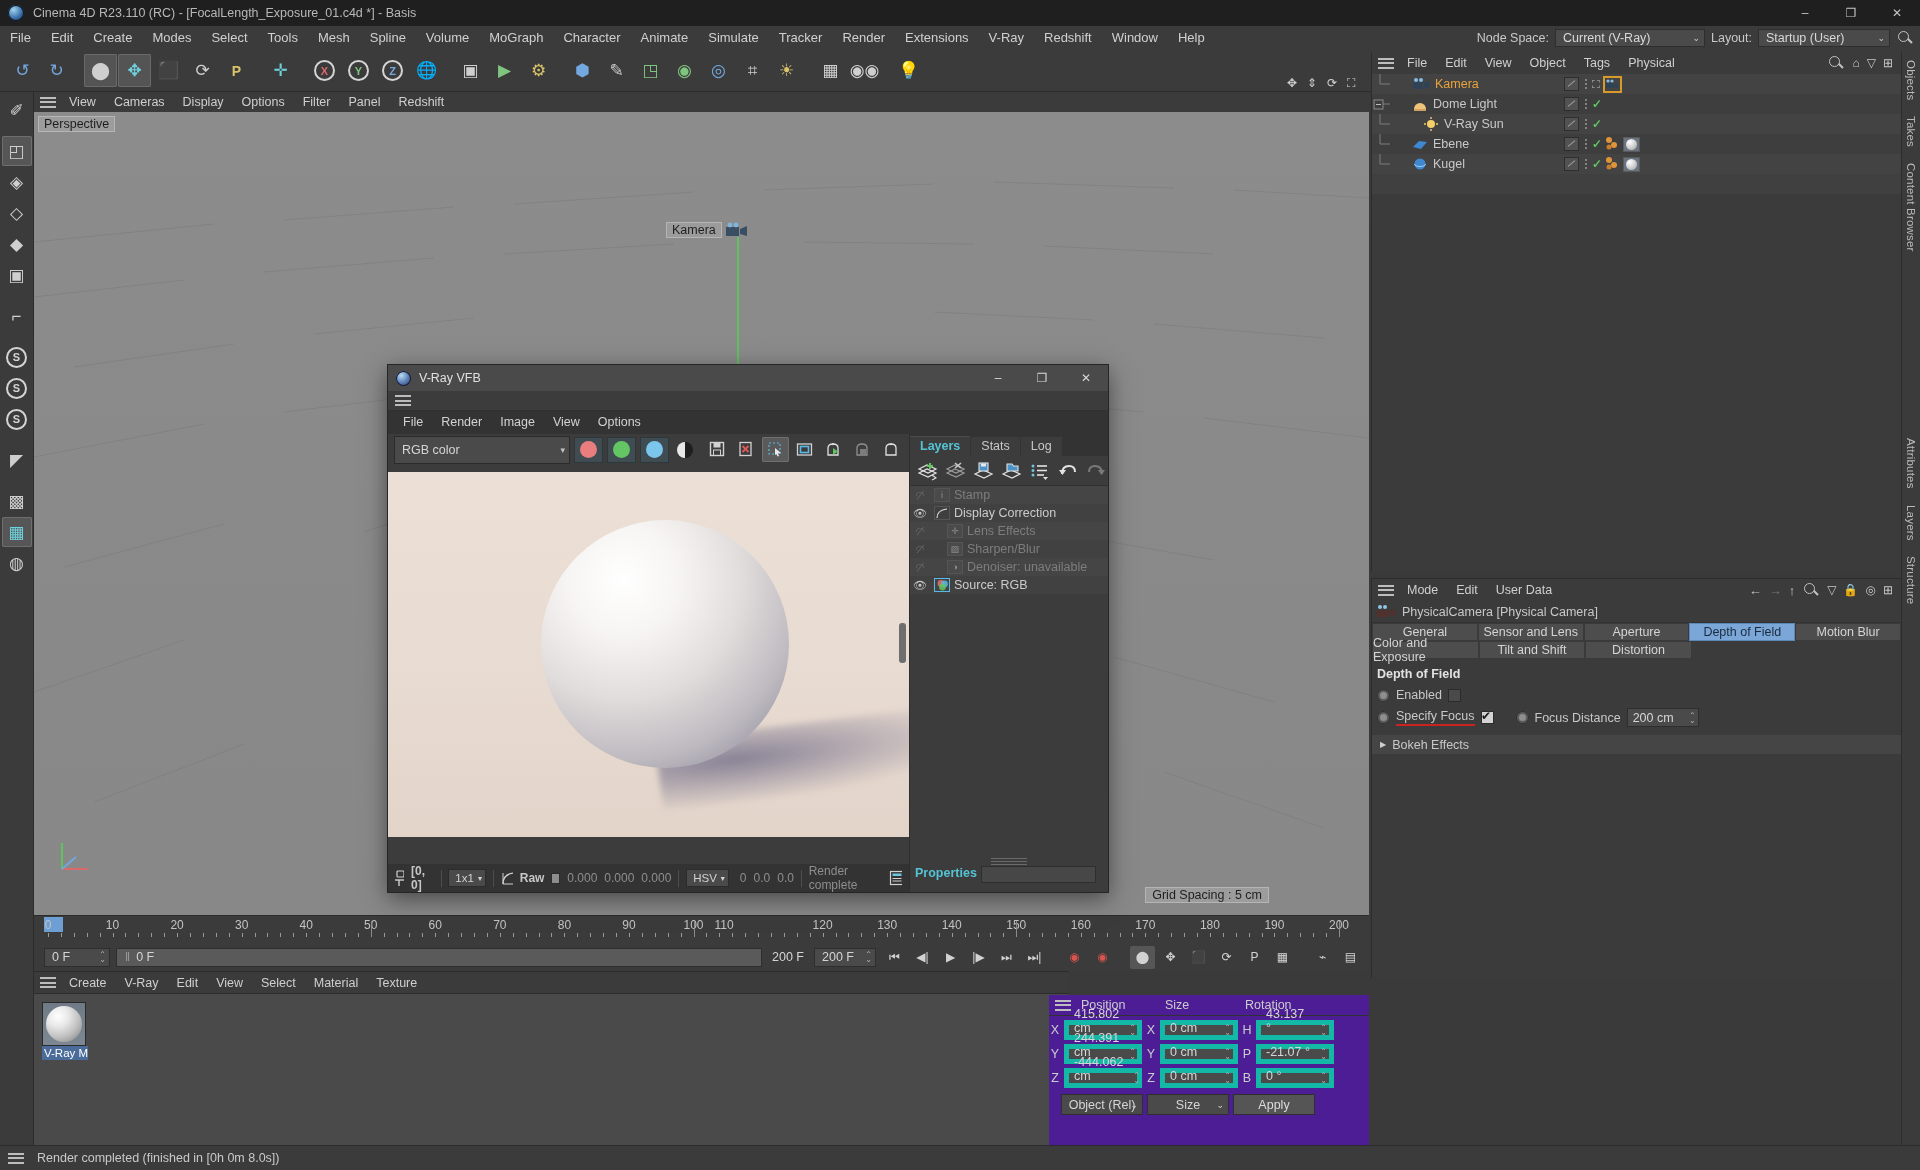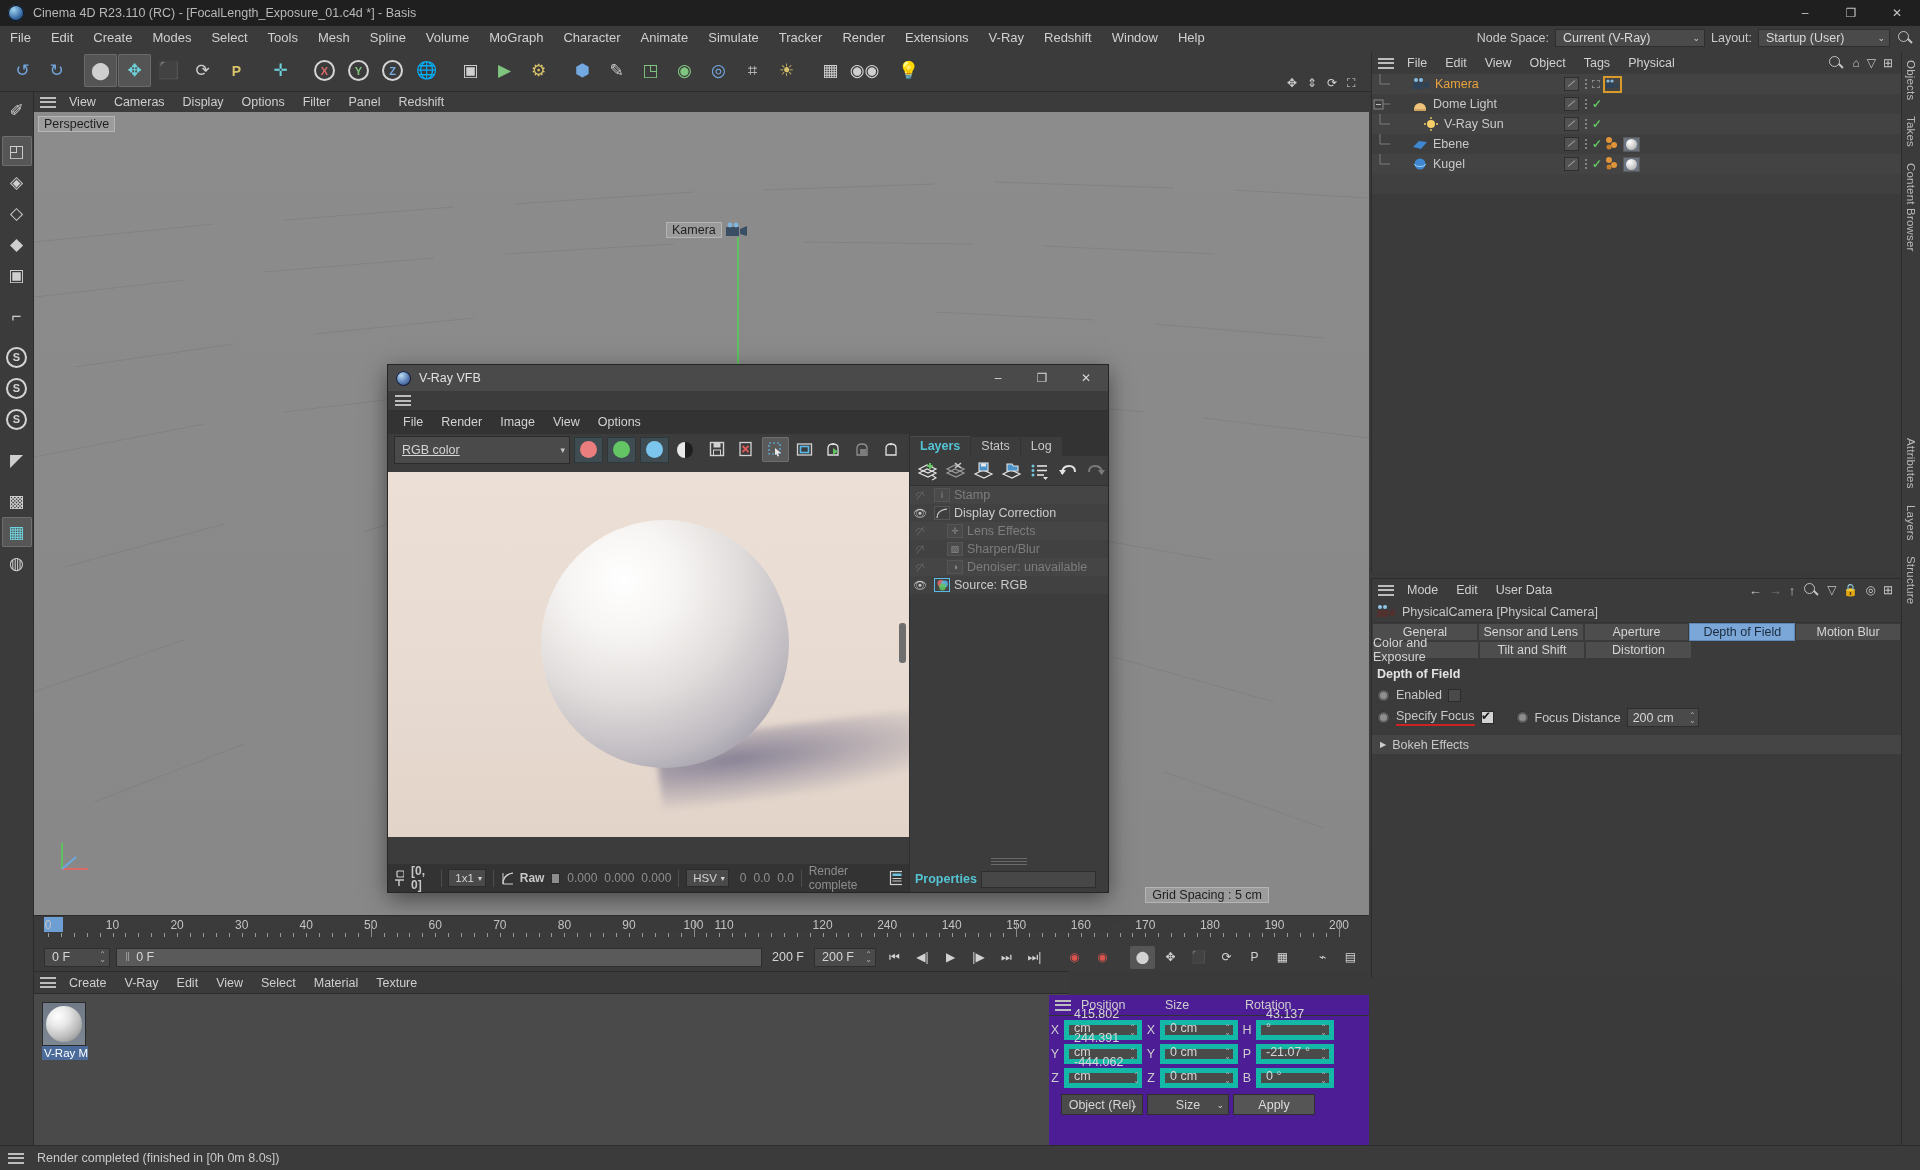--- a/index.html
+++ b/index.html
@@ -218,21 +218,21 @@
   .vfb-wb { width:44px; height:26px; display:flex; align-items:center; justify-content:center;
     font-size:12px; color:#d8d8d8; }
   .vfb-hamb { height:20px; background:#3c3c3c; display:flex; align-items:center; padding-left:7px;
     border-bottom:1px solid #313131; }
   .vfb-menu { height:23px; background:#333333; display:flex; align-items:center; padding-left:6px; }
   .vfb-mi { padding:0 9px; font-size:12.5px; color:#d2d2d2; line-height:23px; }
   .vfb-body { position:absolute; left:0; top:69px; right:0; bottom:0; display:flex; }
   .vfb-left { width:700px; position:relative; background:#3c3c3c; }
   .vfb-ctl { height:31px; display:flex; align-items:center; padding-left:6px; gap:4px; background:#3c3c3c; }
   .vfb-dd { width:176px; height:28px; background:#4a4a4a; border:1px solid #2b2b2b; display:flex;
-    align-items:center; padding:0 3px 0 7px; font-size:12.5px; color:#d5d5d5; position:relative;text-decoration:underline; }
+    align-items:center; padding:0 3px 0 7px; font-size:12.5px; color:#d5d5d5; position:relative; }
   .vfb-dd .cv { position:absolute; right:4px; font-size:9px; color:#c2c2c2; }
   .chanbtn { width:29px; height:26px; background:#3f4c52; display:flex; align-items:center; justify-content:center;
     box-shadow: inset 0 0 0 1px #2d383d; }
   .chandot { width:17px; height:17px; border-radius:50%; }
   .vfb-ctlR { margin-left:auto; display:flex; align-items:center; gap:2px; padding-right:4px; }
   .vbi { width:27px; height:25px; display:flex; align-items:center; justify-content:center; border-radius:2px; }
   .vbi.on { background:#5a5a5a; box-shadow: inset 0 0 0 1px #707070; }
   .vfb-canvas-wrap { position:absolute; left:0; top:31px; right:0; bottom:28px; background:#3c3c3c;
     display:flex; align-items:flex-start; justify-content:center; }
   .vfb-canvas { width:642px; height:365px; margin-top:7px; position:relative; overflow:hidden;
@@ -263,21 +263,21 @@
   .layrow { height:18px; display:flex; align-items:center; font-size:12.5px; gap:4px; }
   .layrow:nth-child(odd) { background:#454545; }
   .layrow:nth-child(even) { background:#414141; }
   .eye { width:20px; text-align:center; font-size:11px; color:#c8c8c8; }
   .eye.off { color:#6b6b6b; }
   .layico { width:16px; height:14px; box-shadow: inset 0 0 0 1px #555; background:#4a4a4a;
     display:flex; align-items:center; justify-content:center; font-size:9px; color:#8e8e8e; }
   .layname { color:#cbcbcb; }
   .layname.off { color:#7d7d7d; }
   .indent { margin-left:13px; }
-  .props { position:absolute; left:0; bottom:0; right:8px; height:26px; display:flex; align-items:center; }
+  .props { position:absolute; left:0; bottom:0; right:8px; height:26px; display:flex; align-items:flex-start; }
   .props .lab { font-size:12.5px; color:#54c4d4; font-weight:bold; padding-left:5px; }
   .props .fill { flex:1; height:17px; background:#474747; margin-left:4px; margin-right:4px;
     box-shadow: inset 0 0 0 1px #2e2e2e; }
   .grabber { position:absolute; left:50%; bottom:30px; transform:translateX(-50%); width:36px; height:4px; }
   .grabber i { display:block; height:1px; background:#6a6a6a; margin-bottom:2px; }
 </style>
 </head>
 <body>
 
 <div id="app">
@@ -554,21 +554,21 @@
         <div class="tl-num" style="left: 193.65px;">30</div>
         <div class="tl-num" style="left: 258.2px;">40</div>
         <div class="tl-num" style="left: 322.75px;">50</div>
         <div class="tl-num" style="left: 387.3px;">60</div>
         <div class="tl-num" style="left: 451.85px;">70</div>
         <div class="tl-num" style="left: 516.4px;">80</div>
         <div class="tl-num" style="left: 580.95px;">90</div>
         <div class="tl-num" style="left: 645.5px;">100</div>
         <div class="tl-num" style="left: 676px;">110</div>
         <div class="tl-num" style="left: 774.6px;">120</div>
-        <div class="tl-num" style="left: 839.15px;">240</div>
+        <div class="tl-num" style="left: 839.15px;">130</div>
         <div class="tl-num" style="left: 903.7px;">140</div>
         <div class="tl-num" style="left: 968.25px;">150</div>
         <div class="tl-num" style="left: 1032.8px;">160</div>
         <div class="tl-num" style="left: 1097.35px;">170</div>
         <div class="tl-num" style="left: 1161.9px;">180</div>
         <div class="tl-num" style="left: 1226.45px;">190</div>
         <div class="tl-num" style="left: 1291px;">200</div>
         <div class="tl-tick" style="left: 0px;"></div>
         <div class="tl-tick" style="left: 12.91px;"></div>
         <div class="tl-tick" style="left: 25.82px;"></div>

